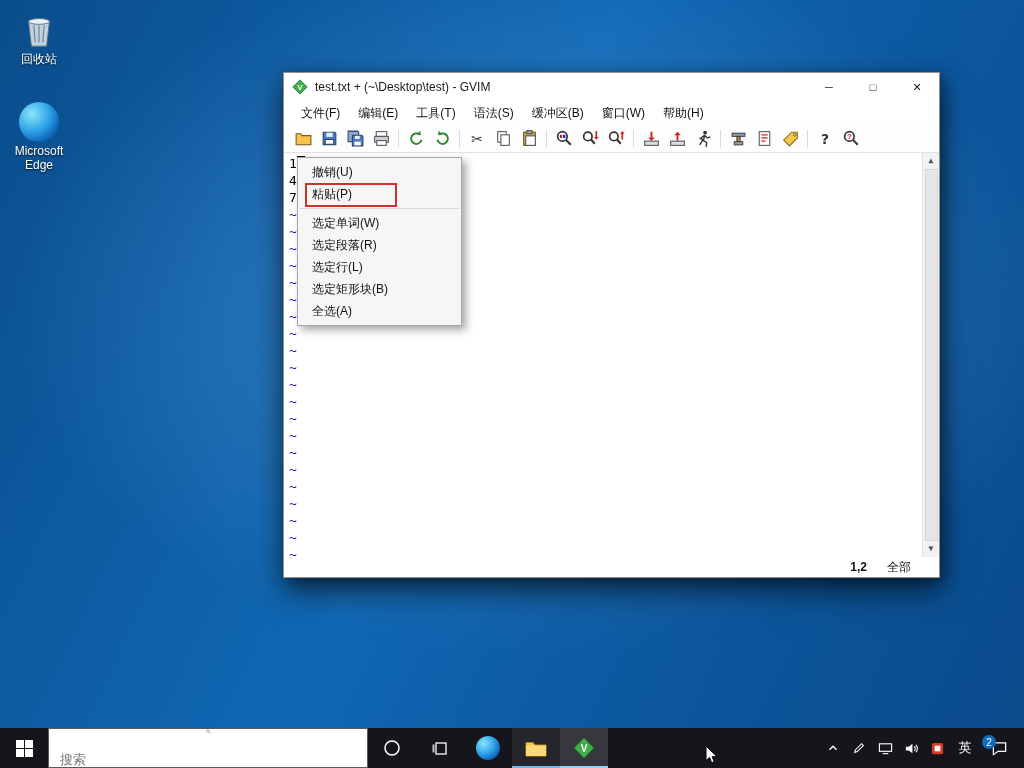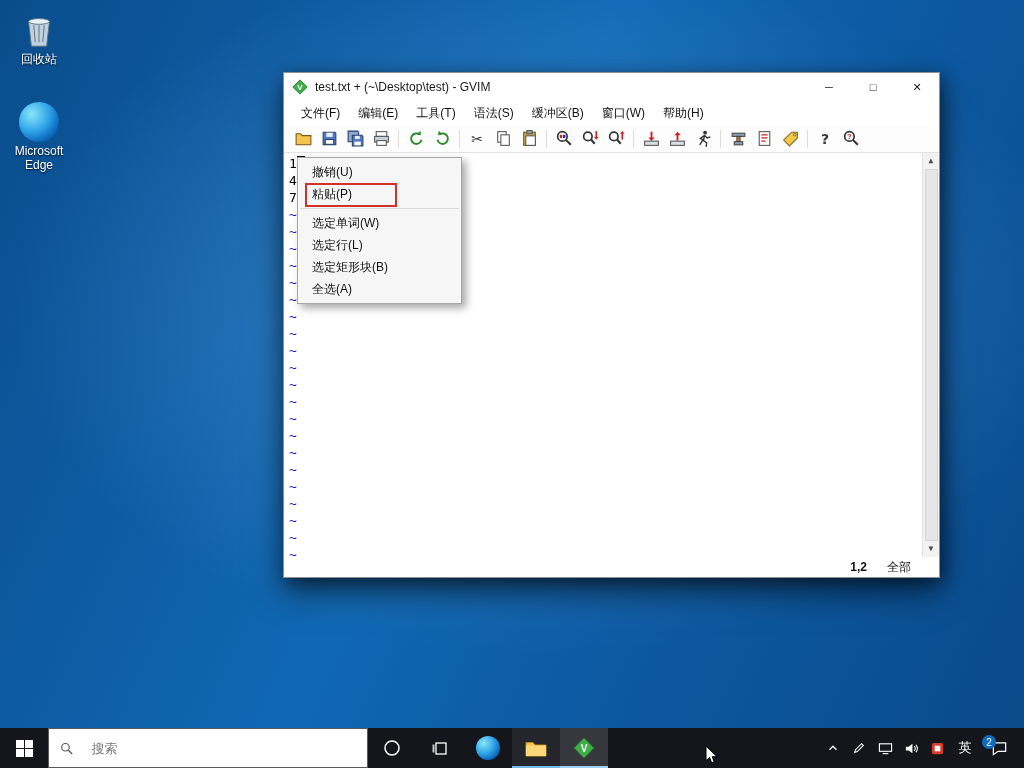--- a/index.html
+++ b/index.html
@@ -68,21 +68,21 @@
                gap:20px; padding-right:28px; font-size:12px; color:#111; background:#fff; }
   .ruler { font-weight:bold; }
 
   
   .taskbar { position:fixed; left:0; right:0; bottom:0; height:40px; background:#14161c;
              display:flex; align-items:stretch; z-index:50; }
   .tb-start { width:48px; display:flex; align-items:center; justify-content:center; }
   .win-logo { display:grid; grid-template-columns:8px 8px; grid-template-rows:8px 8px; gap:1px; }
   .win-logo span { background:#fff; }
   .searchbox { width:320px; background:#fff; border:1px solid #5a5a5a; display:flex; align-items:center;
-               gap:18px; padding:0 11px; }
+               gap:18px; padding:0 11px;flex-direction:column; }
   .searchbox input { border:none; outline:none; width:100%; font-size:13px; color:#333; background:transparent;
                      font-family:"Liberation Sans",sans-serif; }
   .app-btn { width:48px; display:flex; align-items:center; justify-content:center; position:relative; }
   .app-btn.open   { box-shadow:inset 0 -2px 0 #76b9ed; background:rgba(255,255,255,.07); }
   .app-btn.active { box-shadow:inset 0 -2px 0 #9ad1f5; background:rgba(255,255,255,.15); }
   .tray { margin-left:auto; display:flex; align-items:center; height:100%; padding-right:6px; }
   .tray-item { min-width:26px; height:100%; display:flex; align-items:center; justify-content:center;
                color:#fff; font-size:12px; position:relative; }
   .badge { position:absolute; left:2px; top:7px; width:14px; height:14px; border-radius:50%;
            background:#0f6cbd; color:#fff; font-size:10px; display:flex; align-items:center;
@@ -347,20 +347,21 @@
         <div class="sb-arrow">▲</div>
         <div class="sb-thumb"></div>
         <div class="sb-arrow">▼</div>
       </div>
 
       <div class="context-menu" id="ctxmenu">
           <div class="cm-item">撤销(U)</div>
           <div class="cm-item annotated">粘贴(P)</div>
           <div class="cm-sep"></div>
           <div class="cm-item">选定单词(W)</div>
+          <div class="cm-item">选定段落(R)</div>
           <div class="cm-item">选定行(L)</div>
           <div class="cm-item">选定矩形块(B)</div>
           <div class="cm-item">全选(A)</div>
         </div>
     </div>
 
     <div class="statusbar">
       <span class="ruler">1,2</span>
       <span>全部</span>
     </div>

